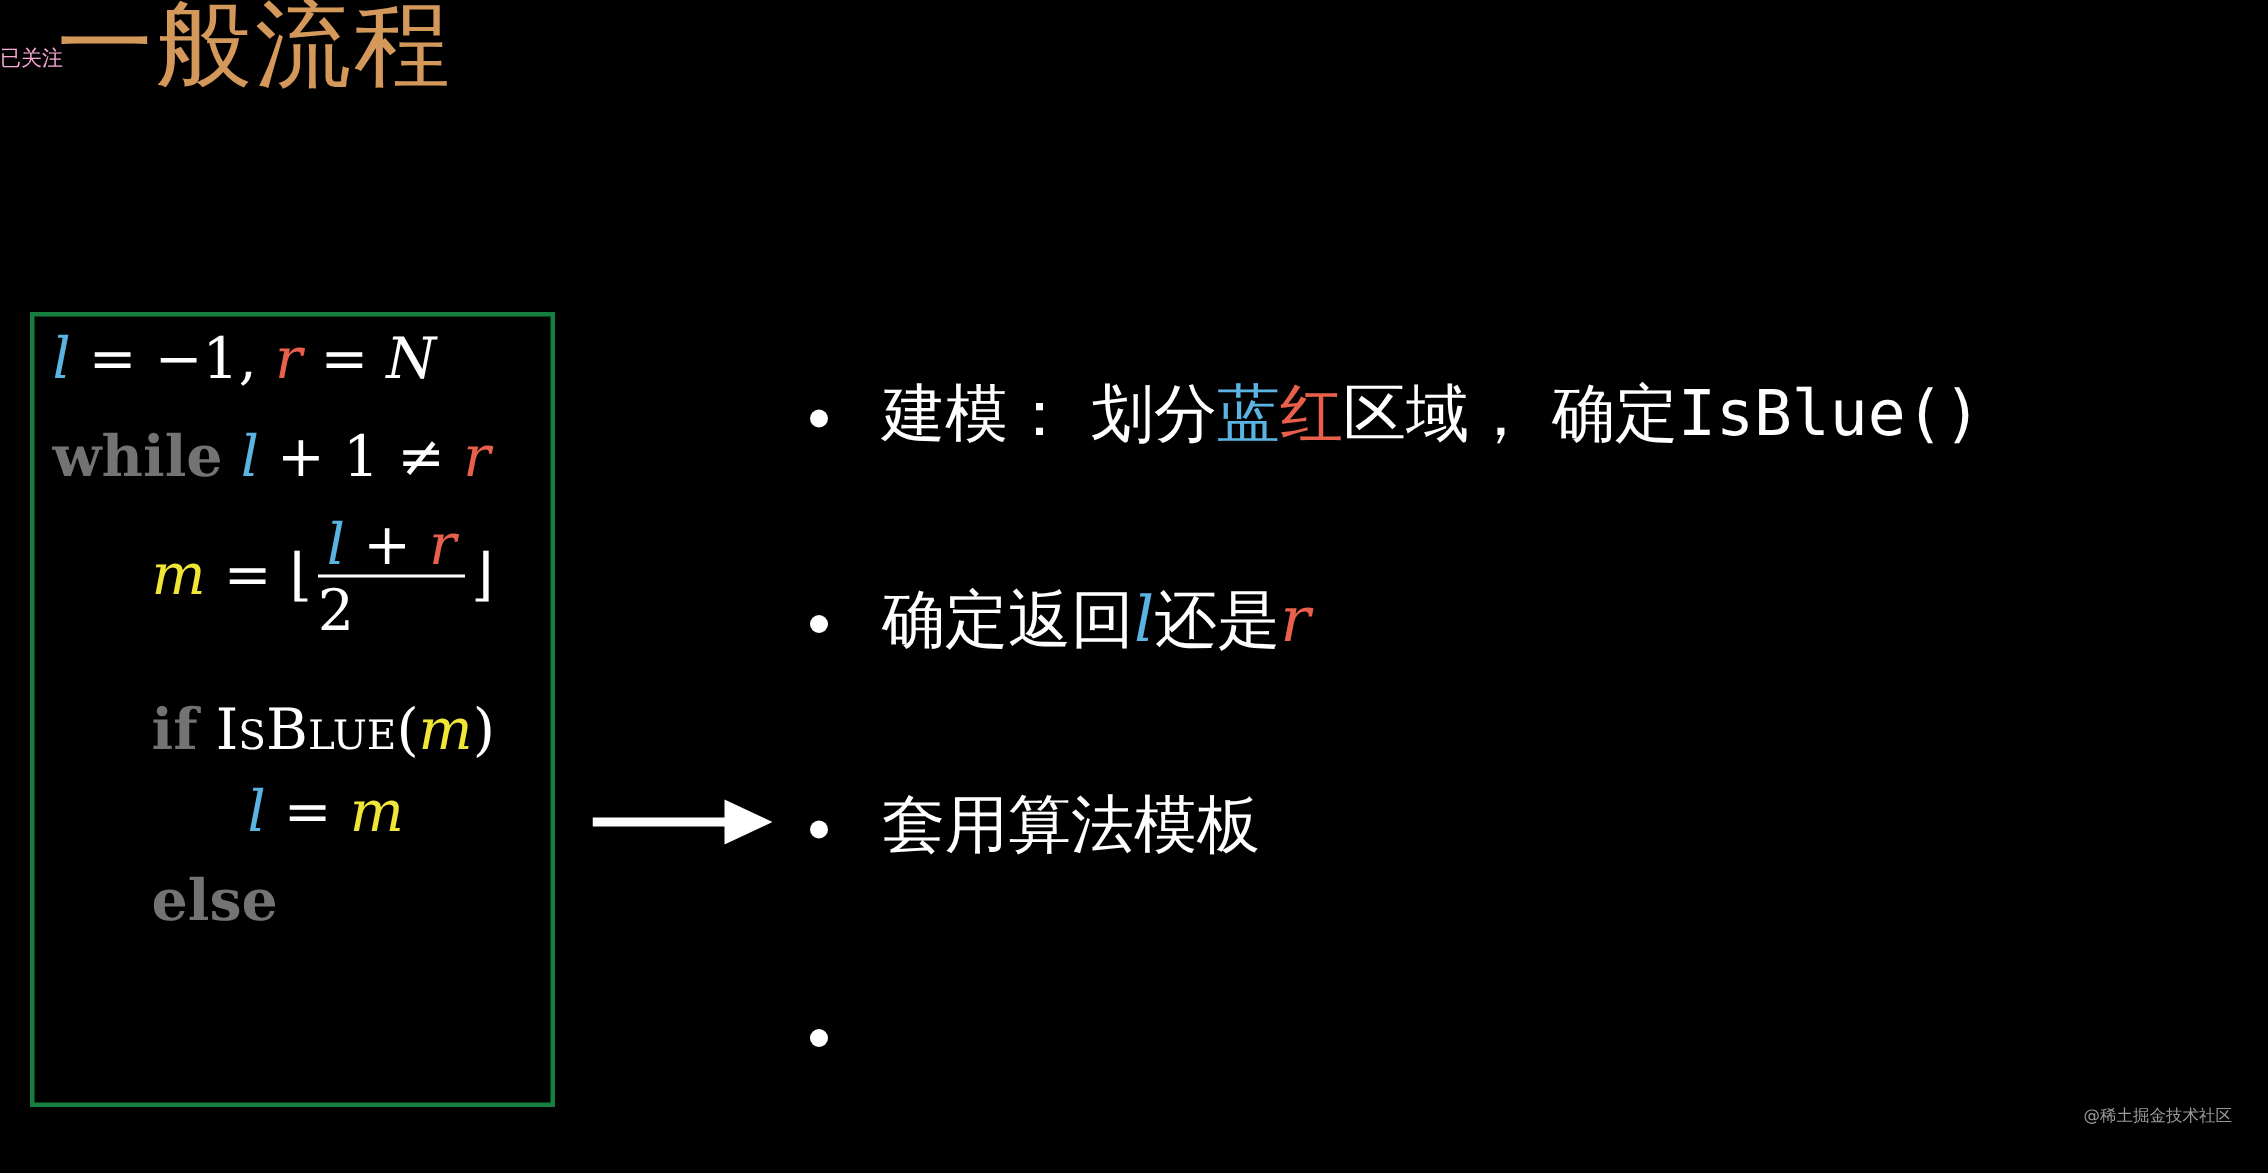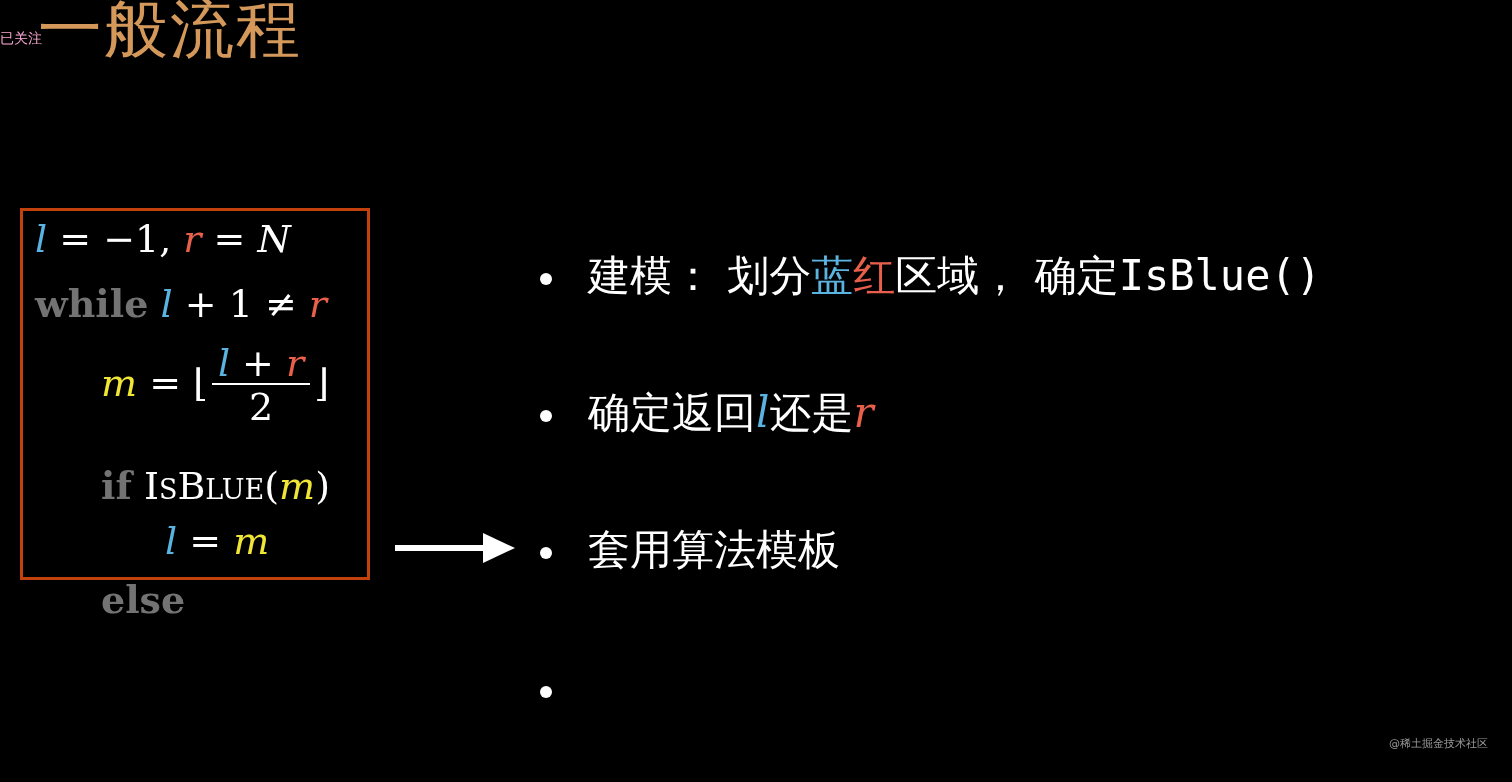--- a/index.html
+++ b/index.html
@@ -8,32 +8,32 @@
     font-family:"DejaVu Sans", sans-serif; color:#fff;
   }
   .title {
     position:absolute; left:38px; top:-14px; font-size:64px; color:#d4995a;
     font-family:"DejaVu Sans", sans-serif; letter-spacing:2px; white-space:nowrap;
   }
   .follow {
     position:absolute; left:0; top:30px; font-size:14px; color:#f9a8d4; white-space:nowrap;
   }
   .codebox {
-    position:absolute; left:20px; top:208px; width:350px; height:372px;
-    border:3px solid #c2410c; box-sizing:border-box;
+    position:absolute; left:20px; top:208px; width:350px; height:530px;
+    border:3px solid #15803d; box-sizing:border-box;
     font-family:"DejaVu Serif", serif; font-size:38px;
   }
   .line { position:absolute; white-space:nowrap; }
   .kw { font-weight:bold; color:#737373; }
   .it { font-style:italic; }
   .blue { color:#5ab3e0; }
   .red { color:#e8604c; }
   .yel { color:#f0e636; }
   .sc { font-variant:small-caps; }
-  .frac { display:inline-block; vertical-align:middle; text-align:center; margin:0 4px; }
+  .frac { display:inline-block; vertical-align:middle; margin:0 4px; }
   .frac .num { display:block; border-bottom:2px solid #fff; padding:0 6px; line-height:40px; }
   .frac .den { display:block; line-height:44px; }
   .arrow { position:absolute; left:395px; top:530px; width:120px; height:36px; }
   .bullets { position:absolute; left:540px; top:0; }
   .bullet { position:absolute; white-space:nowrap; font-size:42px; color:#fff; }
   .dot { display:inline-block; width:12px; height:12px; border-radius:50%; background:#fff; vertical-align:middle; margin-right:36px; }
   .mono { font-family:"DejaVu Sans Mono", monospace; }
   .mathit { font-family:"DejaVu Serif", serif; font-style:italic; }
   .watermark { position:absolute; right:24px; top:736px; font-size:11px; color:#9a9a9a; white-space:nowrap; }
 </style>

